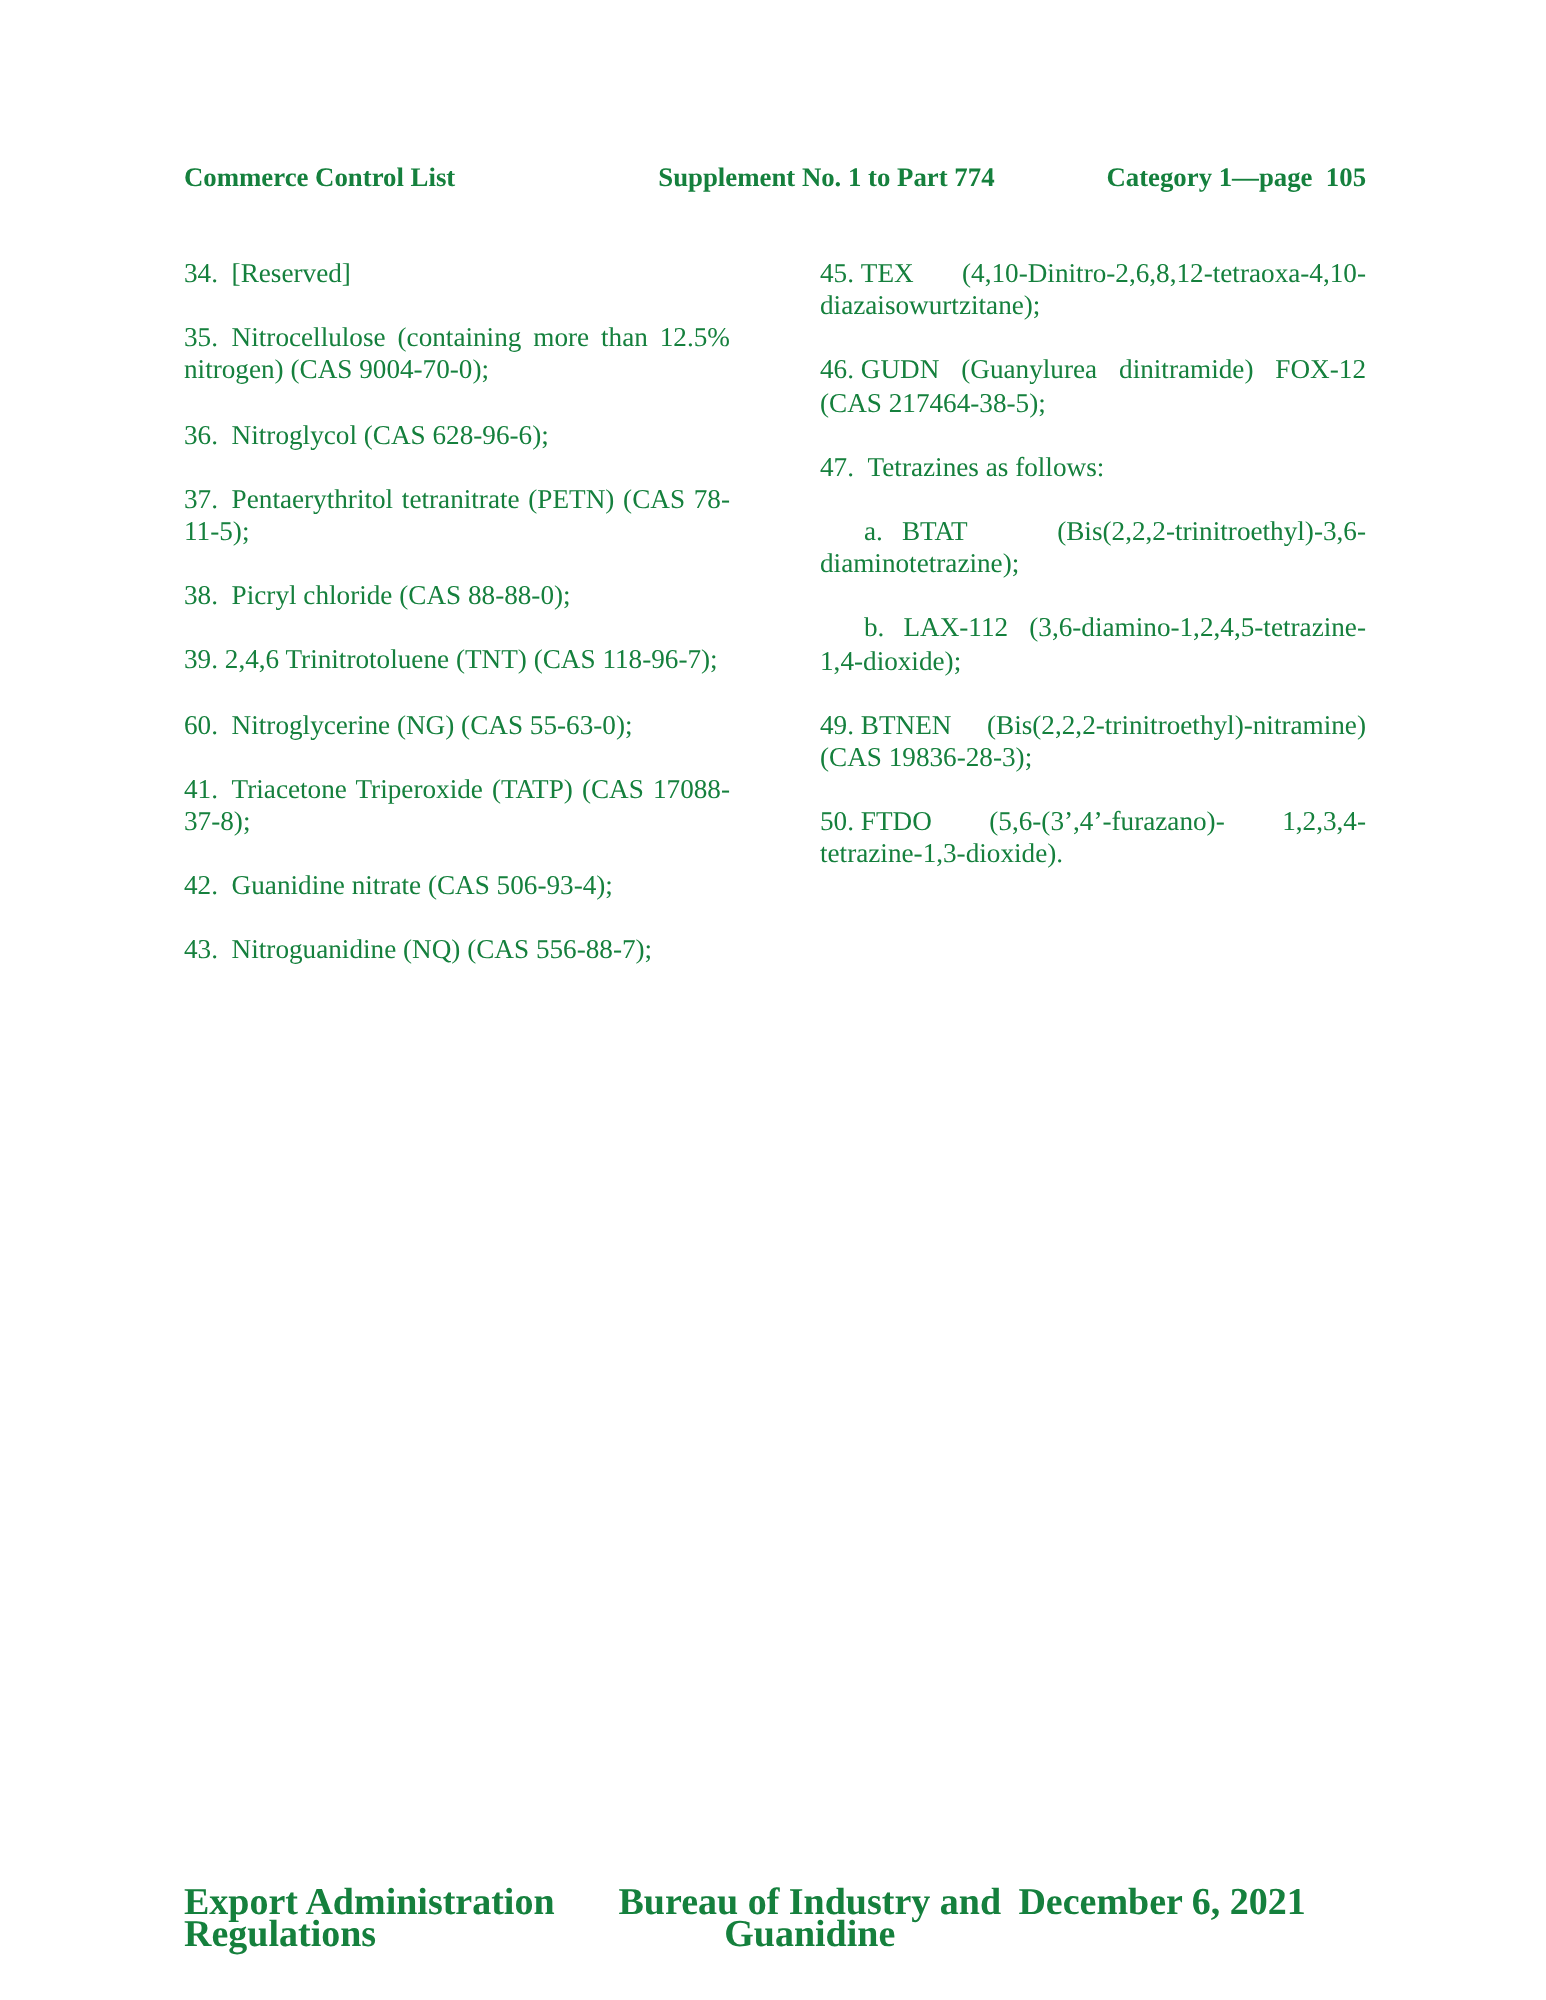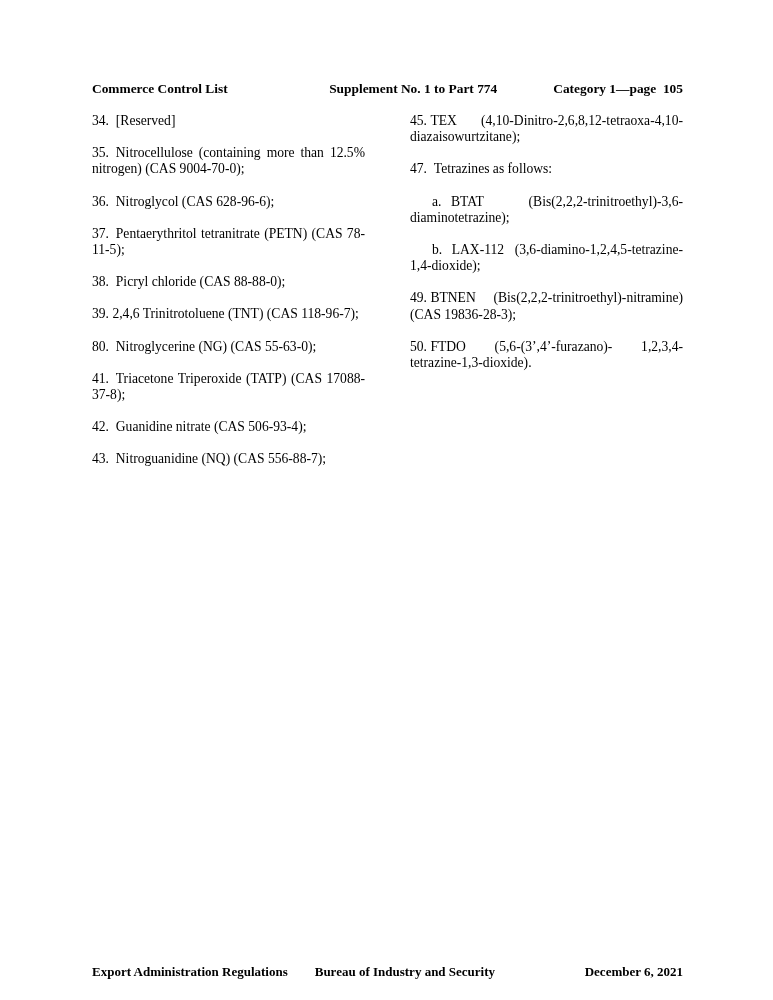--- a/index.html
+++ b/index.html
@@ -6,40 +6,40 @@
     margin: 0;
     padding: 0;
     background: #ffffff;
   }
   .page {
     position: relative;
     width: 773px;
     height: 1000px;
     background: #ffffff;
     font-family: "Liberation Serif", serif;
-    color: #000000;
+    color: #15803d;
     overflow: hidden;
     box-sizing: border-box;
   }
   .header {
     position: absolute;
     top: 81px;
     left: 92px;
     right: 90px;
     display: flex;
     font-size: 13.4px;
     line-height: 16px;
     font-weight: bold;
   }
   .header .h-left   { flex: 1.1; text-align: left; }
   .header .h-center { flex: 1.3; text-align: right; }
   .header .h-right  { flex: 1.1; text-align: right; }
   .body-cols {
     position: absolute;
-    top: 113px;
+    top: 129px;
     left: 92px;
     width: 591px;
     display: flex;
     justify-content: space-between;
   }
   .col {
     width: 273px;
   }
   .para {
     margin: 0 0 16px 0;
@@ -58,62 +58,62 @@
   }
   .para.sub .num {
     padding-right: 0.7em;
   }
   .footer {
     position: absolute;
     top: 944px;
     left: 92px;
     right: 90px;
     display: flex;
-    font-size: 13px;
+    font-size: 19px;
     line-height: 16px;
     font-weight: bold;
-    margin-top: 20px;
   }
   .footer .f-left   { flex: 1.2; text-align: left; }
   .footer .f-center { flex: 1.2; text-align: center; }
-  .footer .f-right  { flex: 1;   text-align: right; }
+  .footer .f-right  { flex: 1;   }
 </style>
 </head>
 <body>
 
 <div class="page">
 
   <div class="header">
     <div class="h-left">Commerce Control List</div>
     <div class="h-center">Supplement No. 1 to Part 774</div>
     <div class="h-right">Category 1—page&nbsp; 105</div>
   </div>
 
   <div class="body-cols">
     <div class="col" id="left-col">
         <div class="para"><span class="num">34.</span><span>[Reserved]</span></div>
         <div class="para"><span class="num">35.</span><span>Nitrocellulose (containing more than 12.5% nitrogen) (CAS 9004-70-0);</span></div>
         <div class="para"><span class="num">36.</span><span>Nitroglycol (CAS 628-96-6);</span></div>
         <div class="para"><span class="num">37.</span><span>Pentaerythritol tetranitrate (PETN) (CAS 78-11-5);</span></div>
         <div class="para"><span class="num">38.</span><span>Picryl chloride (CAS 88-88-0);</span></div>
         <div class="para tight"><span class="num">39.</span><span>2,4,6 Trinitrotoluene (TNT) (CAS 118-96-7);</span></div>
-        <div class="para"><span class="num">80.</span><span>Nitroglycerine (NG) (CAS 55-63-0);</span></div>
+        <div class="para"><span class="num">60.</span><span>Nitroglycerine (NG) (CAS 55-63-0);</span></div>
         <div class="para"><span class="num">41.</span><span>Triacetone Triperoxide (TATP) (CAS 17088-37-8);</span></div>
         <div class="para"><span class="num">42.</span><span>Guanidine nitrate (CAS 506-93-4);</span></div>
         <div class="para"><span class="num">43.</span><span>Nitroguanidine (NQ) (CAS 556-88-7);</span></div>
       </div>
     <div class="col" id="right-col">
         <div class="para tight"><span class="num">45.</span><span>TEX (4,10-Dinitro-2,6,8,12-tetraoxa-4,10-diazaisowurtzitane);</span></div>
+        <div class="para tight"><span class="num">46.</span><span>GUDN (Guanylurea dinitramide) FOX-12 (CAS 217464-38-5);</span></div>
         <div class="para"><span class="num">47.</span><span>Tetrazines as follows:</span></div>
         <div class="para sub"><span class="num">a.</span><span>BTAT (Bis(2,2,2-trinitroethyl)-3,6-diaminotetrazine);</span></div>
         <div class="para sub"><span class="num">b.</span><span>LAX-112 (3,6-diamino-1,2,4,5-tetrazine-1,4-dioxide);</span></div>
         <div class="para tight"><span class="num">49.</span><span>BTNEN (Bis(2,2,2-trinitroethyl)-nitramine) (CAS 19836-28-3);</span></div>
         <div class="para tight"><span class="num">50.</span><span>FTDO (5,6-(3’,4’-furazano)- 1,2,3,4-tetrazine-1,3-dioxide).</span></div>
       </div>
   </div>
 
   <div class="footer">
     <div class="f-left">Export Administration Regulations</div>
-    <div class="f-center">Bureau of Industry and Security</div>
+    <div class="f-center">Bureau of Industry and Guanidine</div>
     <div class="f-right">December 6, 2021</div>
   </div>
 
 </div>
 
 </body></html>

